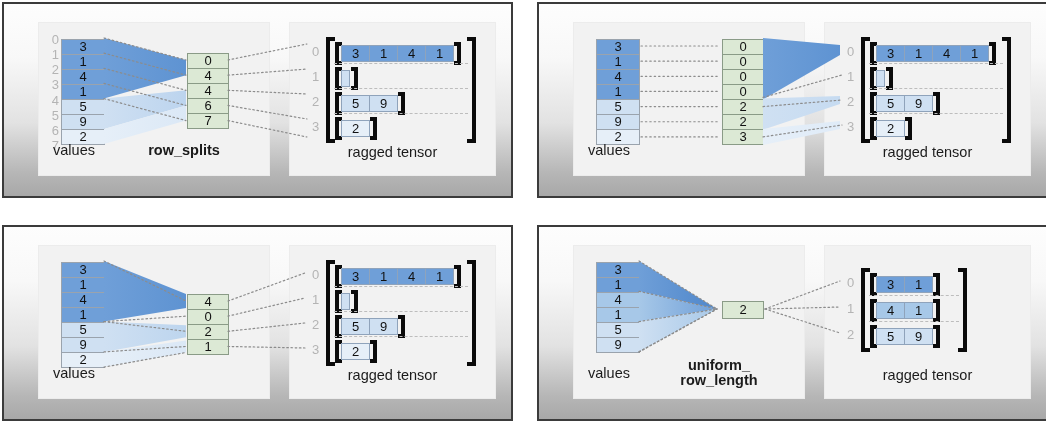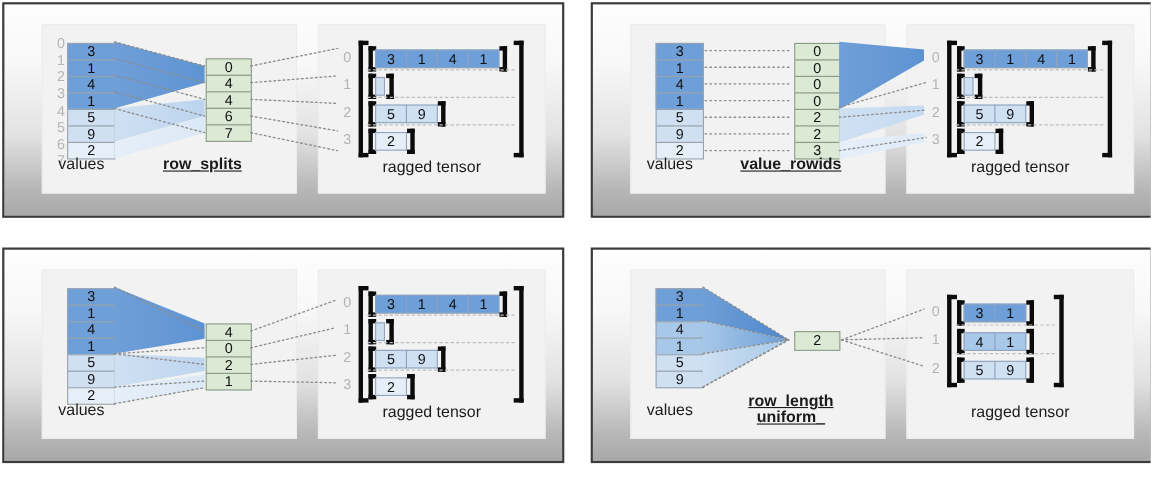--- a/index.html
+++ b/index.html
@@ -26,21 +26,21 @@
   }
   .card.left{left:34px;top:18px;width:230px;height:152px;}
   .card.right{left:285px;top:18px;width:205px;height:152px;}
 
   
   .cap{
     position:absolute;font-size:14.5px;color:#1b1b1b;white-space:nowrap;
     text-align:center;line-height:15px;
   }
   .cap.values{left:0;top:120px;width:70px;}
-  .cap.enc{left:60px;top:120px;width:170px;font-weight:bold;text-decoration:underline;}
+  .cap.enc{left:60px;top:120px;width:170px;font-weight:bold;}
   .cap.enc.two-line{top:112px;}
   .cap.ragged{left:0;top:122px;width:205px;}
 
   
   .values-col{position:absolute;width:44px;}
   .vcell{
     box-sizing:border-box;height:16px;border:1px solid #9aa3ad;
     margin-top:-1px;font-size:13px;line-height:14px;text-align:center;color:#111;
   }
   .vcell:first-child{margin-top:0;}
@@ -211,21 +211,20 @@
           <div class="green-col" style="left: 148px; top: 16px;">
             <div class="gcell">0</div>
             <div class="gcell">0</div>
             <div class="gcell">0</div>
             <div class="gcell">0</div>
             <div class="gcell">2</div>
             <div class="gcell">2</div>
             <div class="gcell">3</div>
           </div>
           <div class="cap values">values</div>
-          <div class="cap enc">value_rowids</div>
         </div>
         <div class="card right">
           <div class="cap ragged">ragged tensor</div>
           <div class="rt" style="left: 36px; top: 14px; width: 150px; height: 106px;">
             <div class="brk l" style="left: 0px; top: 0px; width: 9px; height: 106px;"></div>
             <div class="brk r" style="left: 141px; top: 0px; width: 9px; height: 106px;"></div>
             <div style="position: absolute; left: -14px; top: 8px; font-size: 13px; color: rgb(180, 180, 180); line-height: 13px;">0</div>
             <div style="position: absolute; left: 9px; top: 5px; height: 23px;">
               <div class="brk l" style="left: 0px; top: 0px; width: 7px; height: 23px;"></div>
               <div class="rt-row" style="left: 6px; top: 3px;">
@@ -400,22 +399,22 @@
             <div class="vcell" style="background: rgb(111, 159, 216);">3</div>
             <div class="vcell" style="background: rgb(111, 159, 216);">1</div>
             <div class="vcell" style="background: rgb(167, 200, 232);">4</div>
             <div class="vcell" style="background: rgb(167, 200, 232);">1</div>
             <div class="vcell" style="background: rgb(207, 224, 242);">5</div>
             <div class="vcell" style="background: rgb(207, 224, 242);">9</div>
           </div>
           <div class="green-single" style="left: 148px; top: 55px;">2</div>
           <div class="cap values">values</div>
           <div class="cap enc two-line">
+            <div>uniform_</div>
             <div>row_length</div>
-            <div>uniform_</div>
           </div>
         </div>
         <div class="card right">
           <div class="cap ragged">ragged tensor</div>
           <div class="rt" style="left: 36px; top: 22px; width: 106px; height: 84px;">
             <div class="brk l" style="left: 0px; top: 0px; width: 9px; height: 84px;"></div>
             <div class="brk r" style="left: 97px; top: 0px; width: 9px; height: 84px;"></div>
             <div style="position: absolute; left: -14px; top: 8px; font-size: 13px; color: rgb(180, 180, 180); line-height: 13px;">0</div>
             <div style="position: absolute; left: 9px; top: 5px; height: 23px;">
               <div class="brk l" style="left: 0px; top: 0px; width: 7px; height: 23px;"></div>

